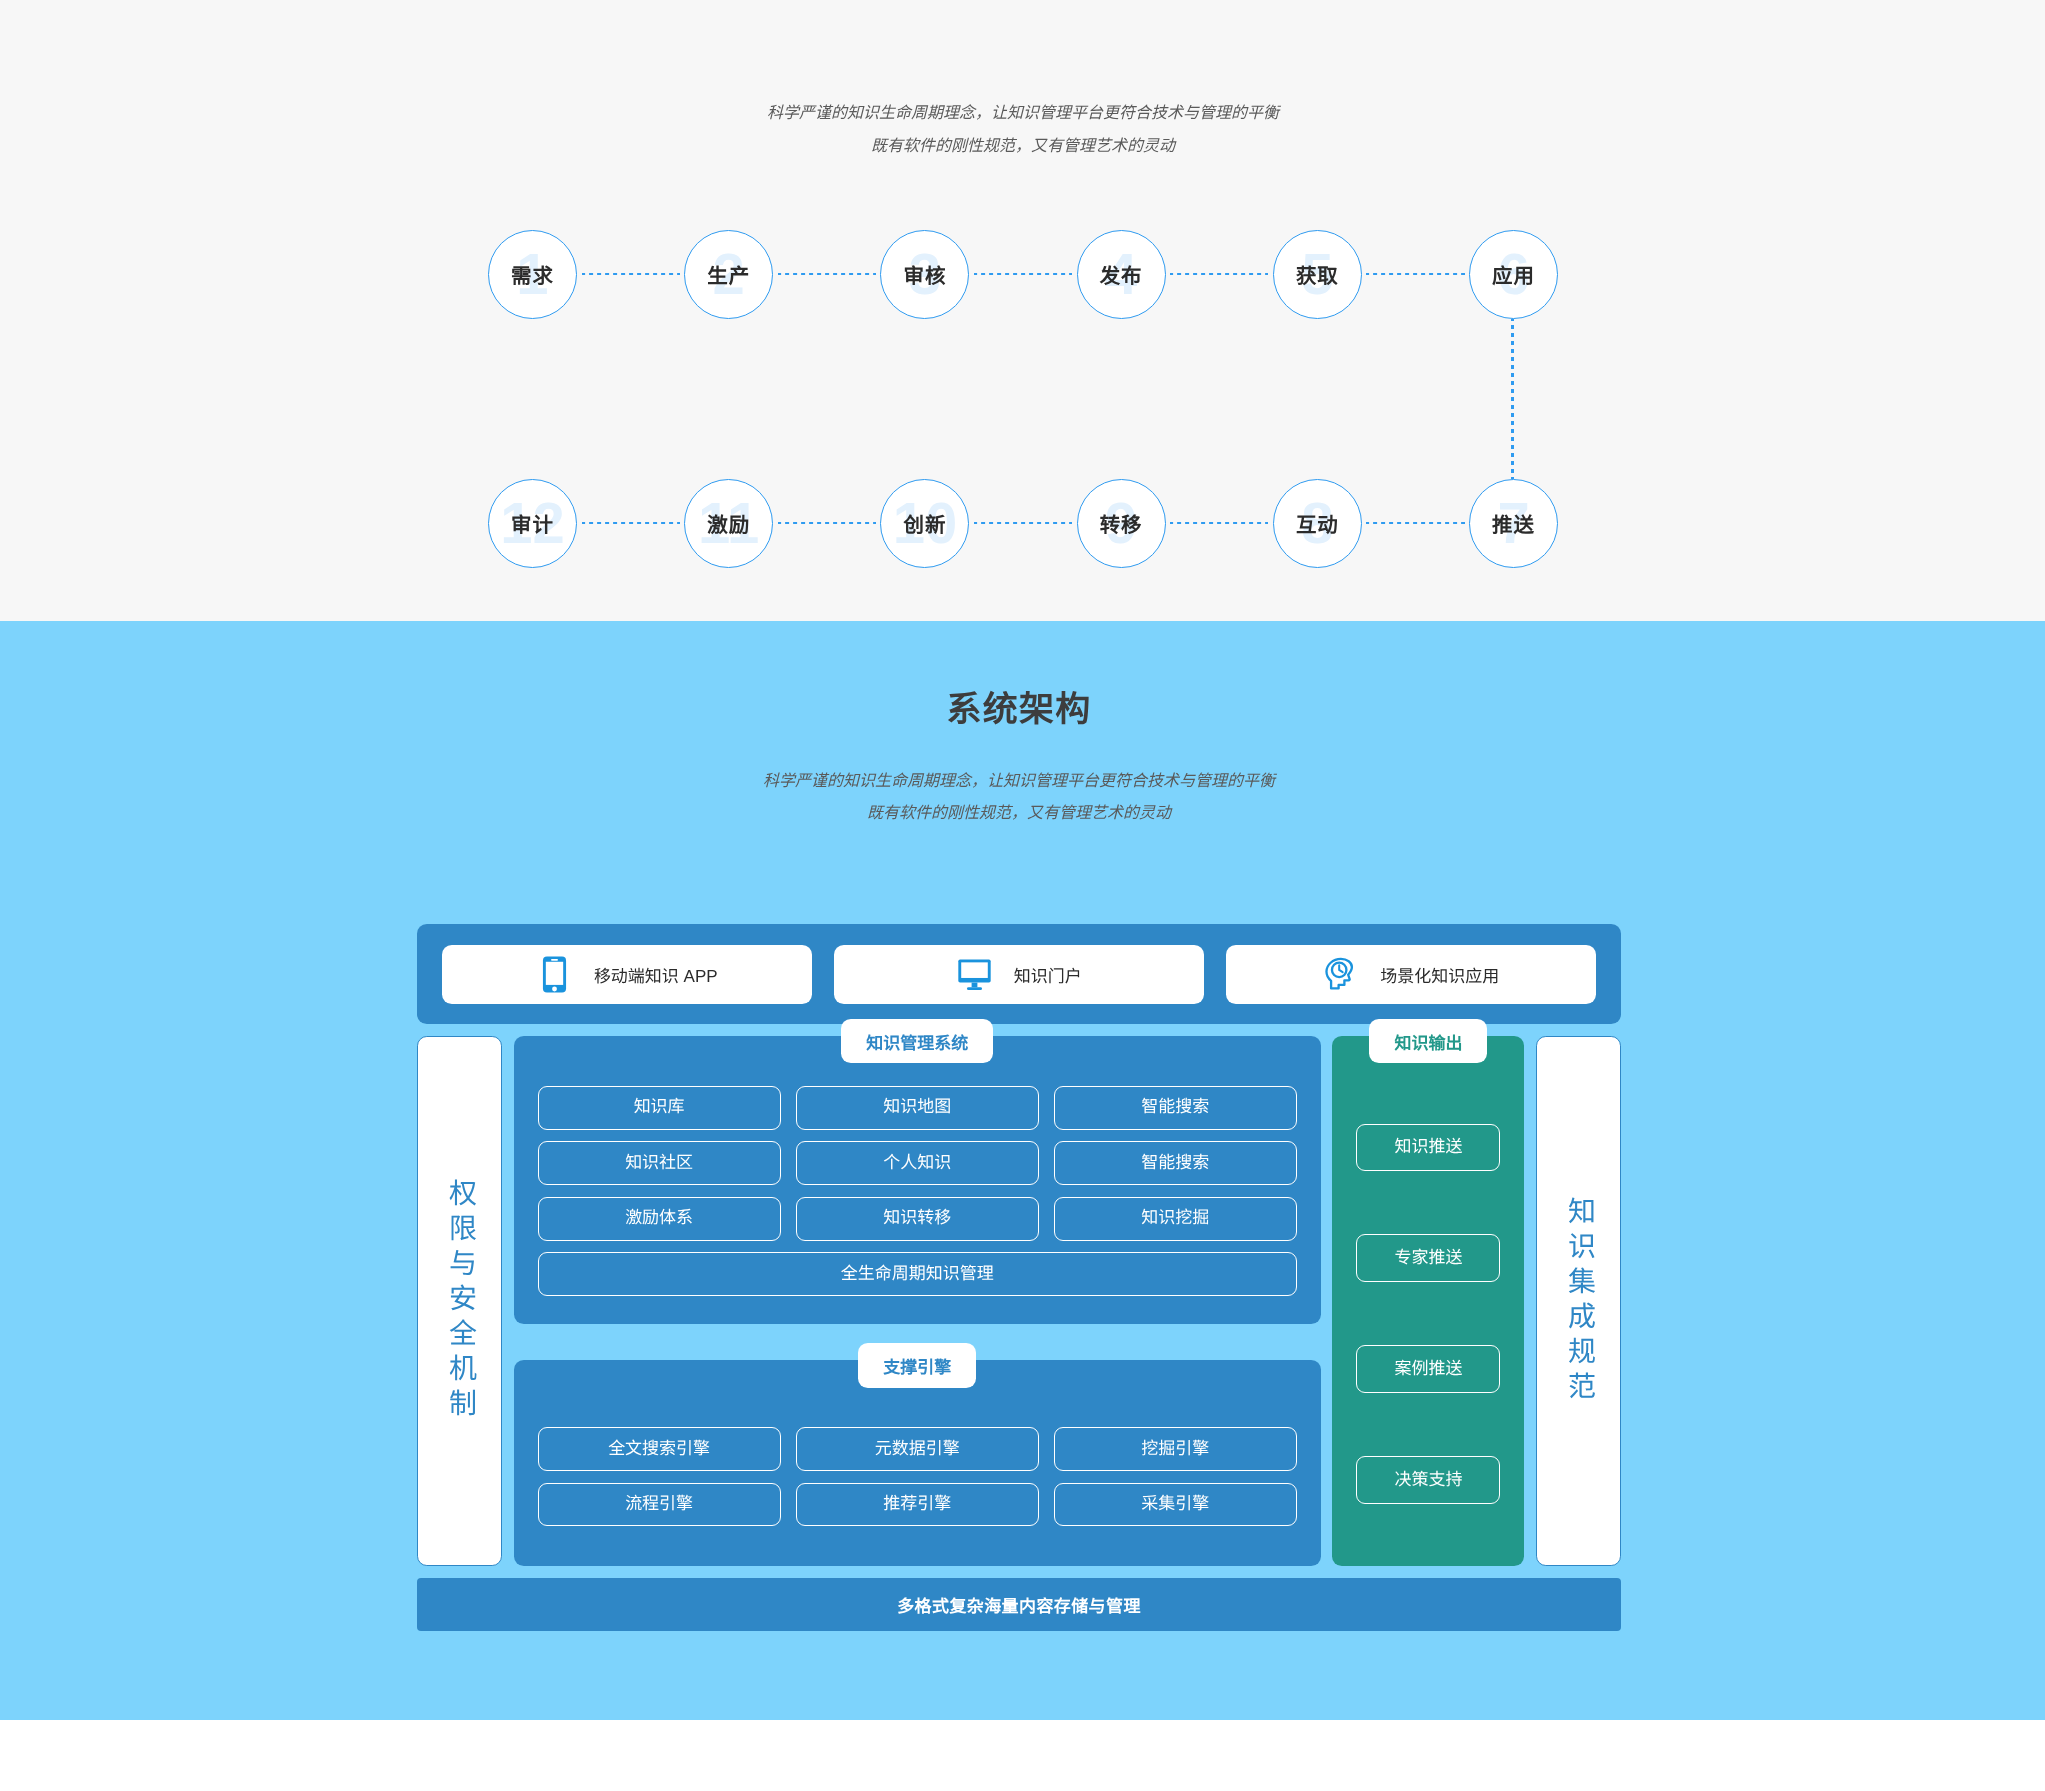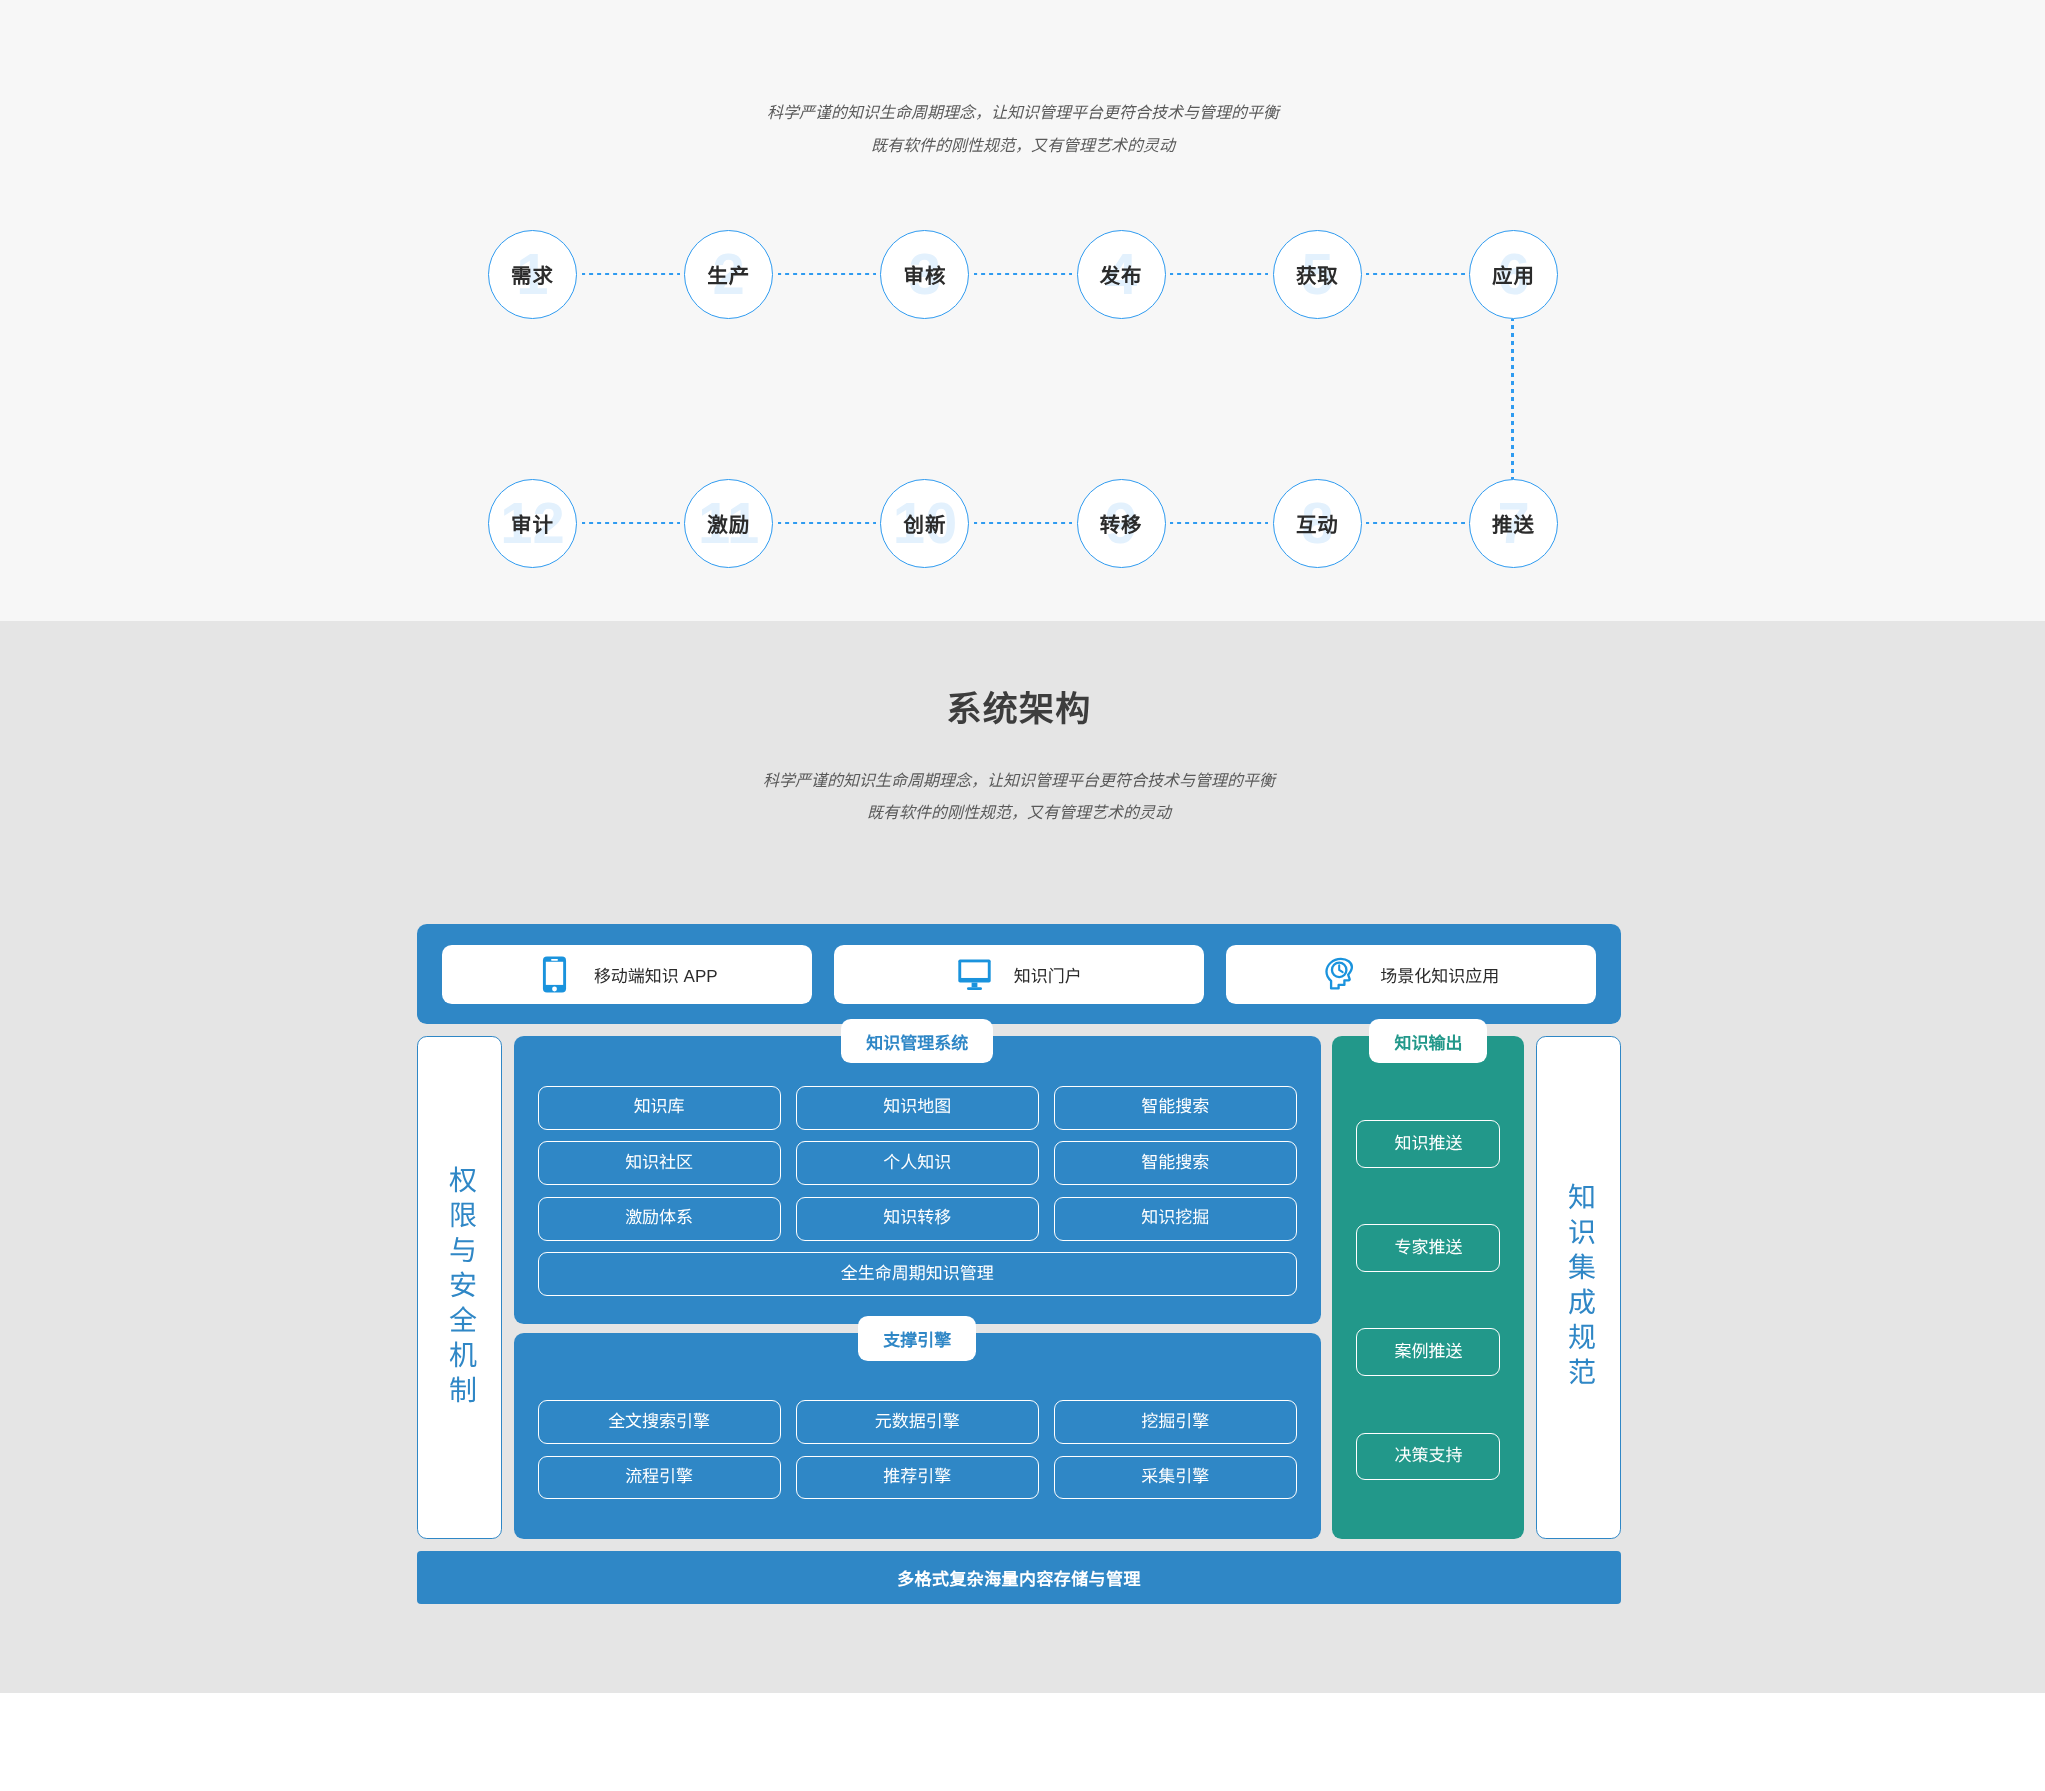--- a/index.html
+++ b/index.html
@@ -103,21 +103,21 @@
     background-image: radial-gradient(circle, #2f9bf0 45%, rgba(0,0,0,0) 46%);
     background-size: 2.7px 8px;
     background-repeat: repeat-y;
     background-position: center;
     z-index: 1;
   }
 
   
   .arch-section {
     width: 100%;
-    background: #e5e5e5;
+    background: #7dd3fc;
     padding: 67px 8px 89px 0;
   }
   .arch-diagram {
     width: 1204px;
     margin: 94px auto 0 auto;
   }
 
   
   .arch-topbar {
     background: #2f87c6;
@@ -190,21 +190,21 @@
     padding: 9.8px 25px;
     font-size: 17px;
     font-weight: bold;
     white-space: nowrap;
     z-index: 4;
   }
   .panel.green > .panel-tab { color: #22988a; }
   .panel.blue  > .panel-tab { color: #2f87c6; }
 
   .col-input  { flex: 0 0 192px; display:flex; flex-direction:column; }
-  .col-center { flex: 1 1 auto; display: flex; flex-direction: column; gap: 9px; }
+  .col-center { flex: 1 1 auto; display: flex; flex-direction: column; gap: 36px; }
   .col-output { flex: 0 0 192px; display:flex; flex-direction:column; }
   .col-input .panel, .col-output .panel { flex: 1 1 auto; display:flex; flex-direction:column; justify-content: space-around; padding-top: 56px; padding-bottom: 31px;}
 
   .chip {
     border: 1.3px solid #ffffff;
     border-radius: 9px;
     color: #ffffff;
     font-size: 17px;
     text-align: center;
     padding: 11.6px 4.5px;

